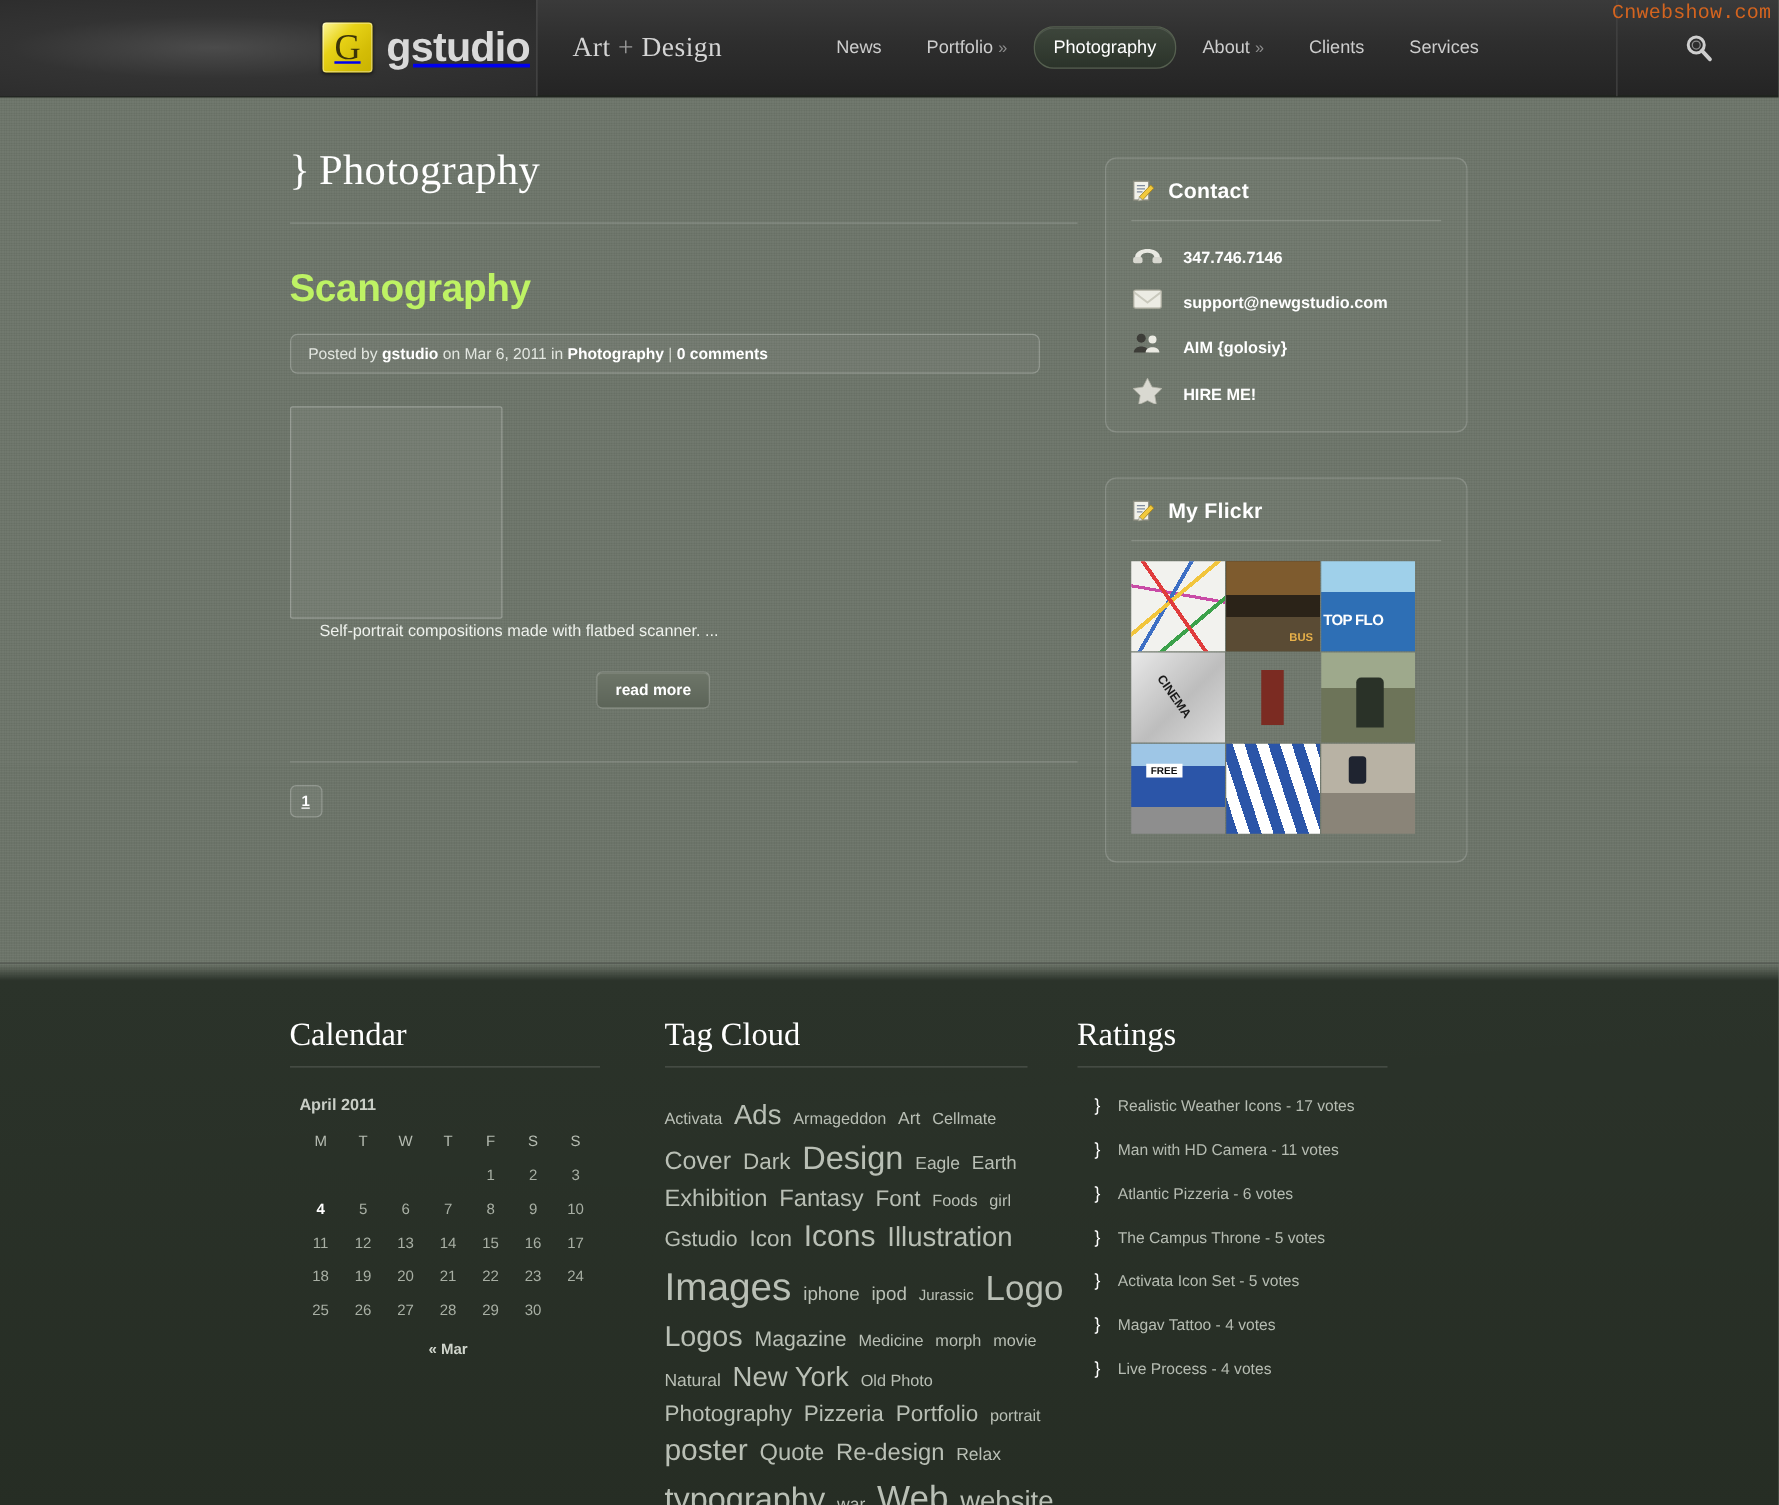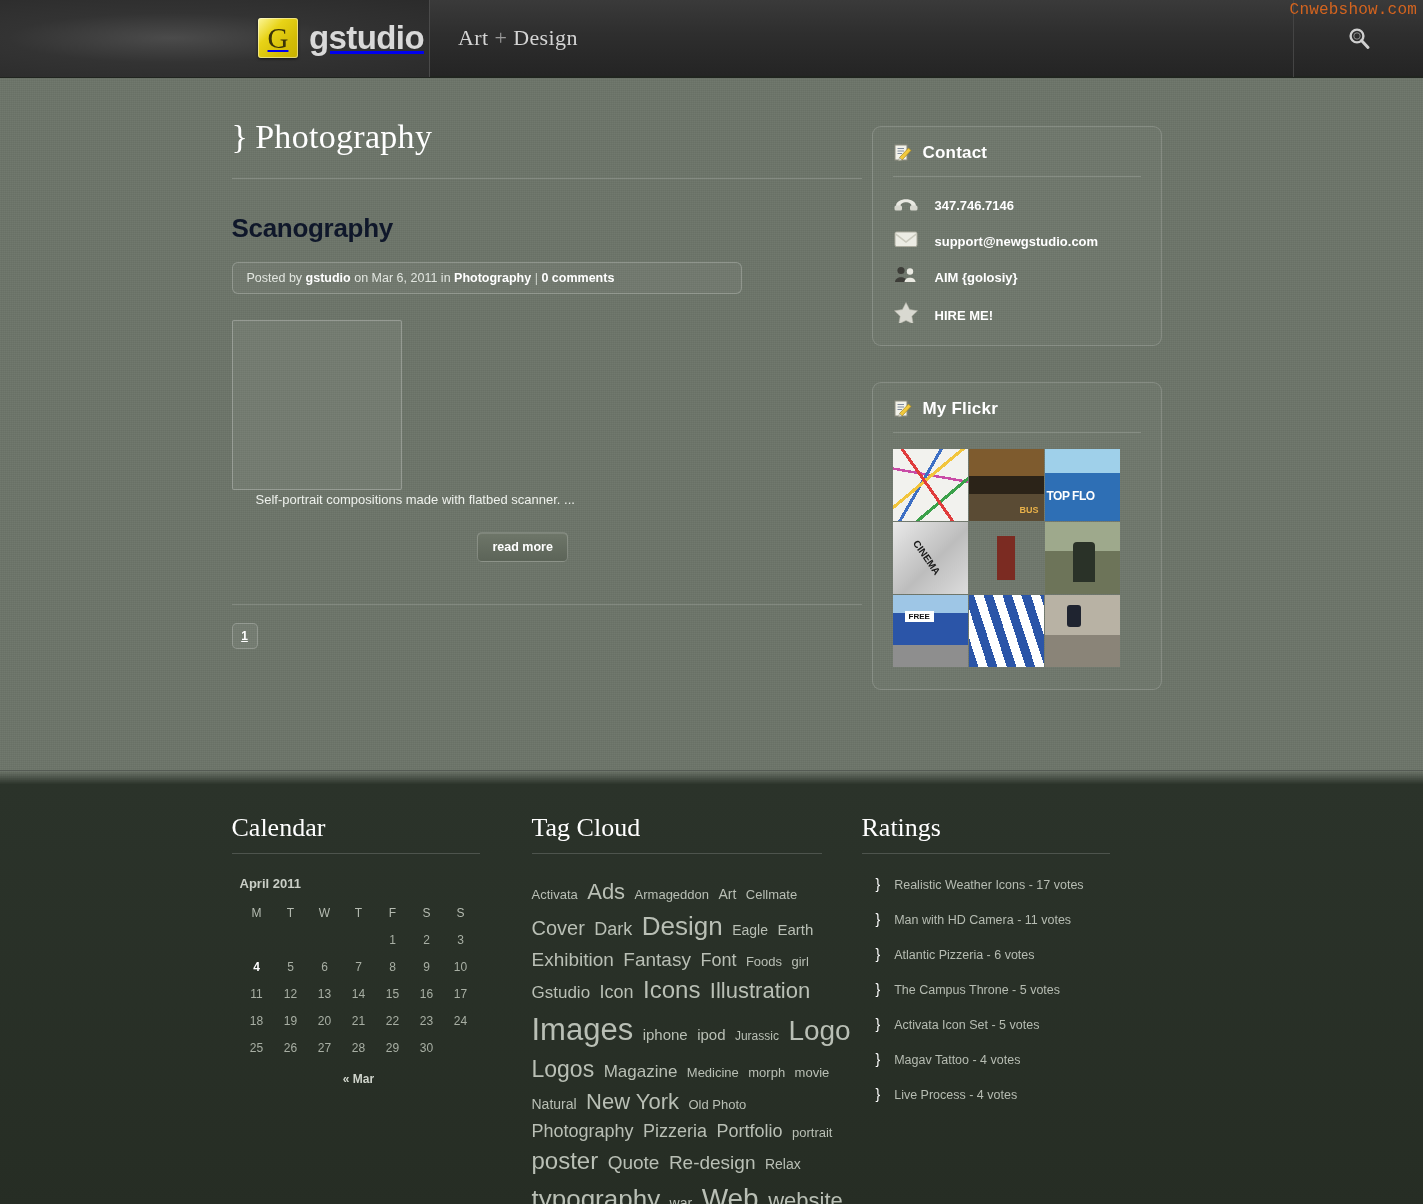--- a/index.html
+++ b/index.html
@@ -66,37 +66,37 @@
     display:flex; align-items:center; justify-content:center;
     border-left:1px solid #444;
   }
   .watermark {
     position:absolute; top:1px; right:6px; z-index:6;
     color:#d4641f; font-size:16px; font-family:"Liberation Mono", monospace;
     letter-spacing:.2px;
   }
   
   .page { position:relative; z-index:2; width:1423px; }
-  .wrap { width:960px; margin:0 auto; padding-top:40px; display:flex; gap:0; }
+  .wrap { width:960px; margin:0 auto; padding-top:40px; display:flex; gap:12px; }
   .content { width:640px; padding-right:30px; }
   .sidebar { width:290px; padding-top:8px; }
 
   .page-title {
     font-family:"Liberation Serif", serif; font-size:34px; color:#ffffff;
     font-weight:400; margin:0 0 22px 0; letter-spacing:.3px;
   }
   .page-title .brace { margin-right:7px; font-weight:300; }
   .hr { height:1px; background:rgba(255,255,255,.18); margin:0 0 34px 0; width:630px; }
 
   .post-title {
-    font-size:26px; color:#0f172a; font-weight:bold; margin:0 0 18px 0; letter-spacing:-.3px;
+    font-size:31px; color:#bef264; font-weight:bold; margin:0 0 18px 0; letter-spacing:-.3px;
   }
   .meta {
     border:1px solid rgba(255,255,255,.22); border-radius:6px;
-    padding:8px 14px; font-size:12.5px; color:#e2e6e0; width:510px;
+    padding:8px 14px; font-size:12.5px; color:#e2e6e0; width:600px;
     background:rgba(255,255,255,.035); margin-bottom:26px;
   }
   .meta b { color:#ffffff; }
   .meta .sep { color:#cfd4cc; }
 
   .post-body { display:flex; align-items:flex-start;flex-direction:column; }
   .thumb {
     width:170px; height:170px; border:1px solid rgba(255,255,255,.25);
     padding:5px; background:rgba(255,255,255,.05); border-radius:2px; flex:none;
   }
@@ -222,20 +222,28 @@
   <div class="hdr-inner">
     <a class="logo-zone" href="#">
       <span class="logo-mark">G</span>
       <span class="logo-word">gstudio</span>
     </a>
     <div class="tagline">
       <span>Art</span>
       <span class="plus">+</span>
       <span>Design</span>
     </div>
+    <nav class="mainnav">
+      <a class="nav-item" href="#"><span>News</span></a>
+      <a class="nav-item" href="#"><span>Portfolio</span> <span class="caret">»</span></a>
+      <a class="nav-item active" href="#"><span>Photography</span></a>
+      <a class="nav-item" href="#"><span>About</span> <span class="caret">»</span></a>
+      <a class="nav-item" href="#"><span>Clients</span></a>
+      <a class="nav-item" href="#"><span>Services</span></a>
+    </nav>
     <div class="search-zone">
       <svg width="26" height="26" viewBox="0 0 26 26">
         <circle cx="11" cy="11" r="6.4" fill="none" stroke="#cfcfcf" stroke-width="2.4"></circle>
         <circle cx="11" cy="11" r="3.2" fill="none" stroke="#8e8e8e" stroke-width="1"></circle>
         <line x1="15.5" y1="15.5" x2="22" y2="22.5" stroke="#cfcfcf" stroke-width="3" stroke-linecap="round"></line>
       </svg>
     </div>
   </div>
 </div>
 <div class="watermark">Cnwebshow.com</div>

